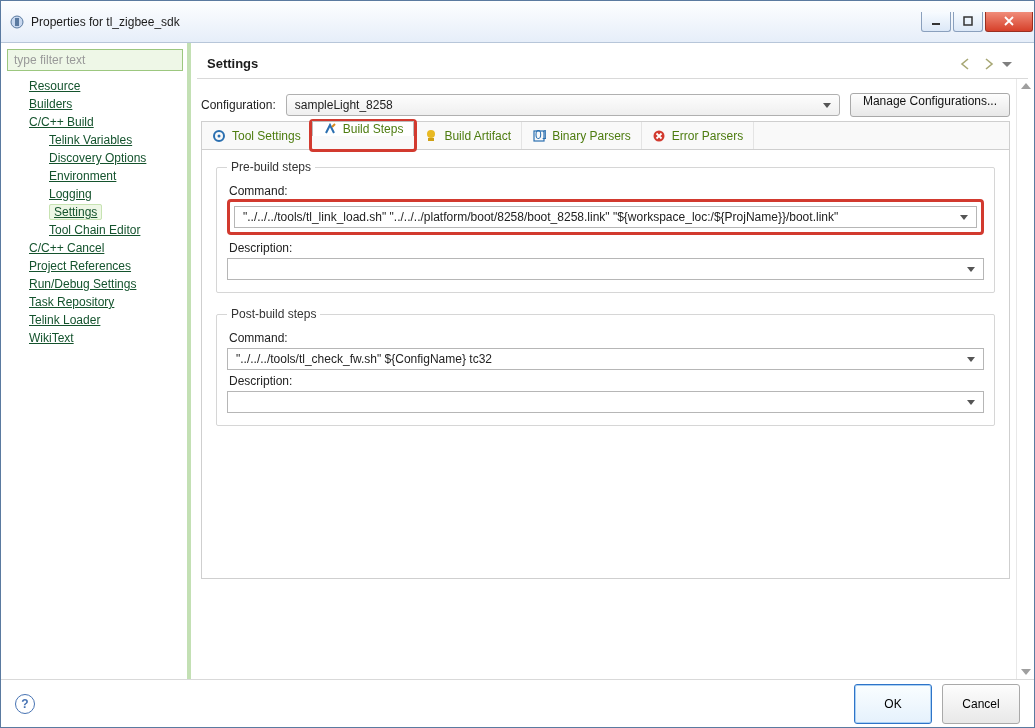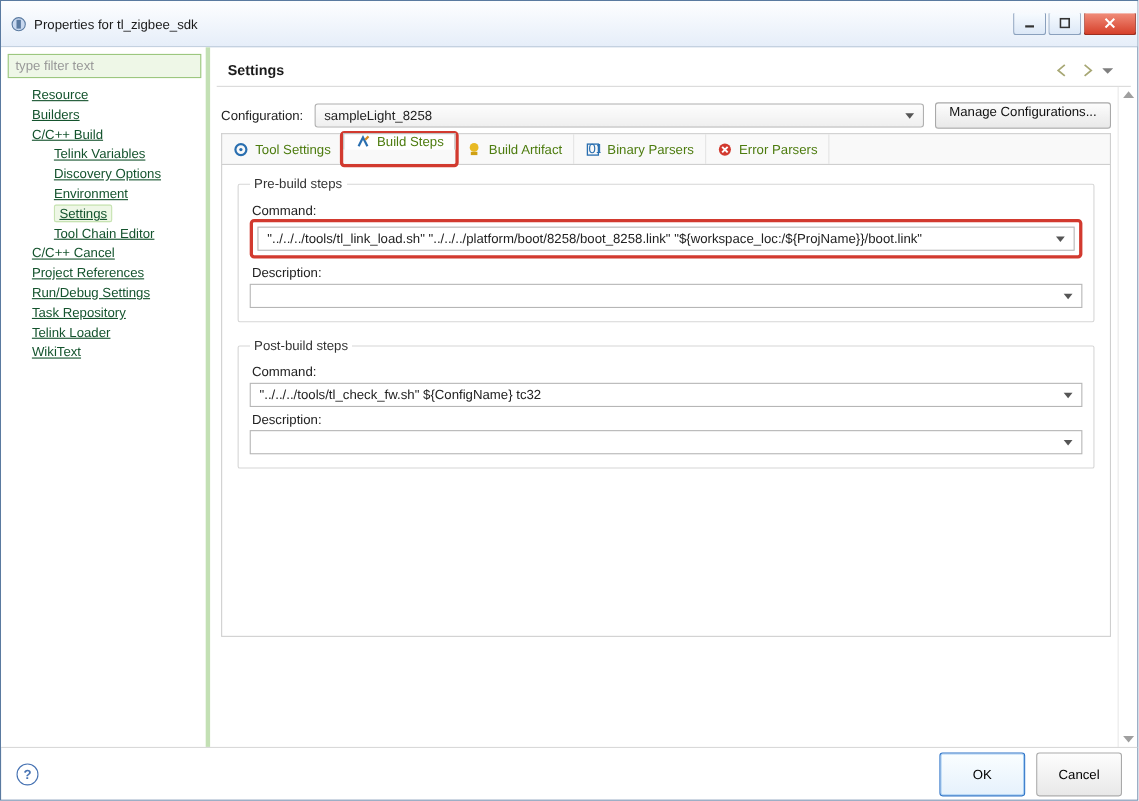--- a/index.html
+++ b/index.html
@@ -96,20 +96,21 @@
       <div class="filter">
         <span>type filter text</span>
       </div>
       <div class="tree" id="tree">
           <div class="node lvl0"><span>Resource</span></div>
           <div class="node lvl0"><span>Builders</span></div>
           <div class="node lvl0"><span>C/C++ Build</span></div>
           <div class="node lvl1"><span>Telink Variables</span></div>
           <div class="node lvl1"><span>Discovery Options</span></div>
           <div class="node lvl1"><span>Environment</span></div>
+          <div class="node lvl1"><span>Logging</span></div>
           <div class="node lvl1 selected"><span>Settings</span></div>
           <div class="node lvl1"><span>Tool Chain Editor</span></div>
           <div class="node lvl0"><span>C/C++ Cancel</span></div>
           <div class="node lvl0"><span>Project References</span></div>
           <div class="node lvl0"><span>Run/Debug Settings</span></div>
           <div class="node lvl0"><span>Task Repository</span></div>
           <div class="node lvl0"><span>Telink Loader</span></div>
           <div class="node lvl0"><span>WikiText</span></div>
         </div>
     </div>

